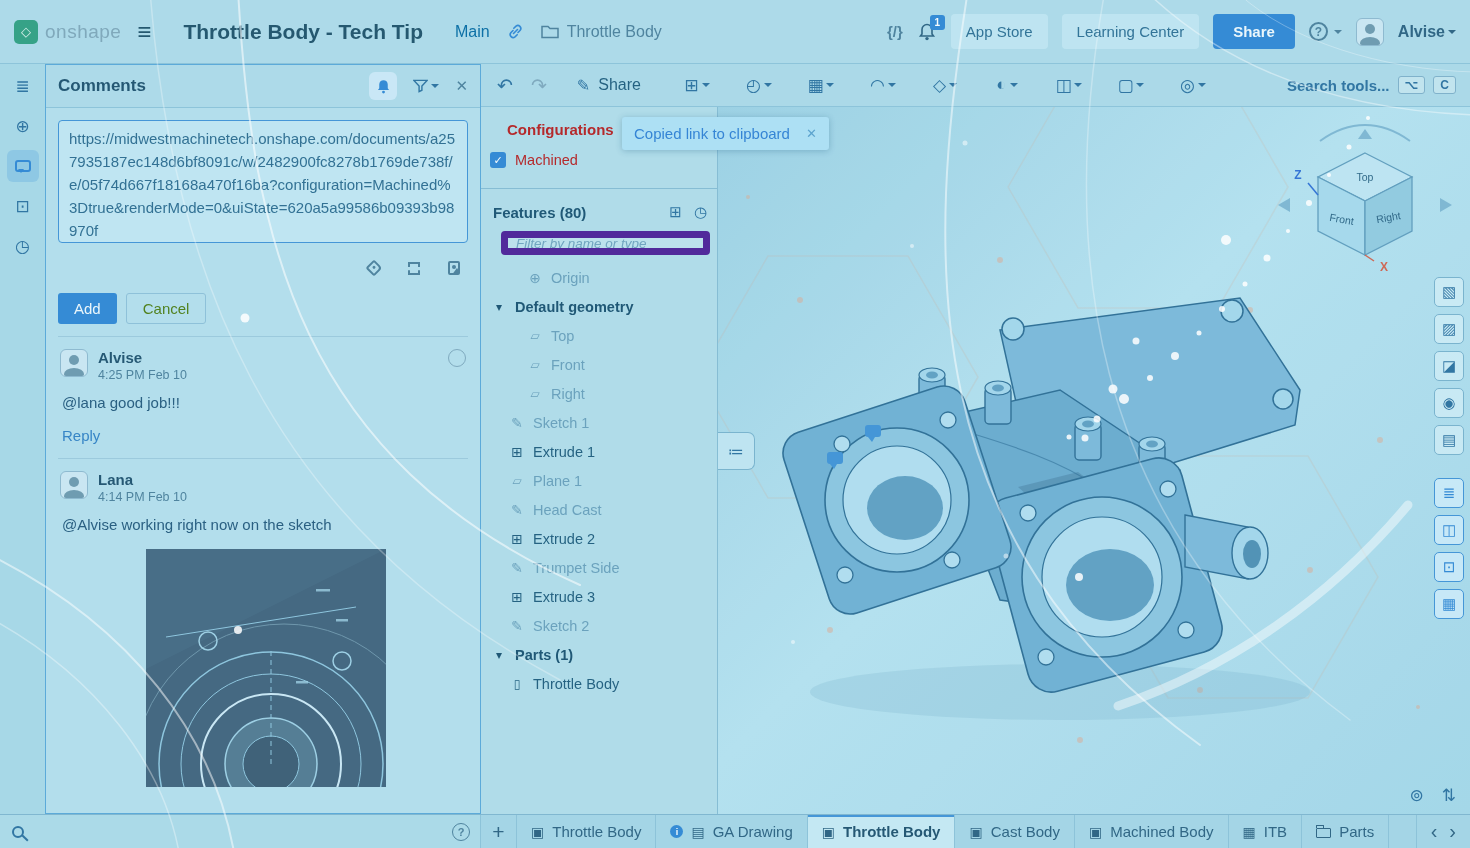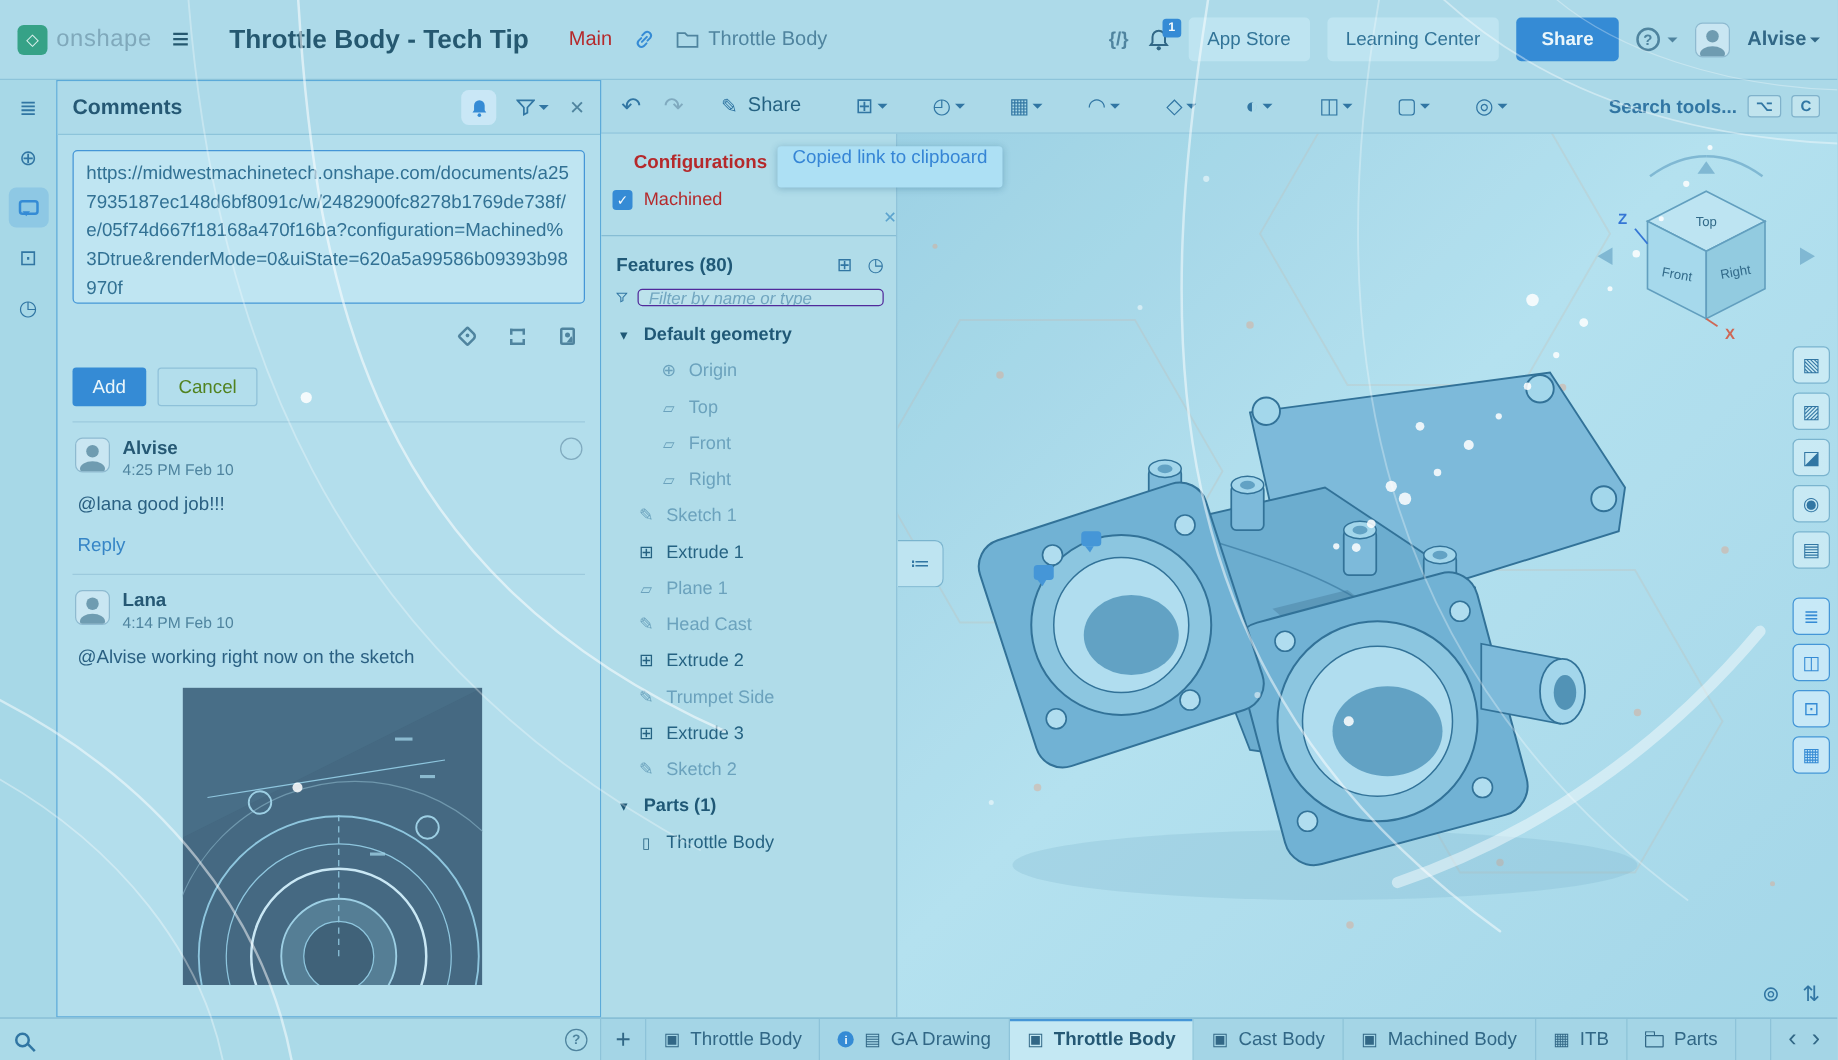--- a/index.html
+++ b/index.html
@@ -10,21 +10,21 @@
   
   .topbar{position:absolute;left:0;top:0;width:1470px;height:64px;background:#b0dcea;
     border-bottom:1px solid #8ec4da;display:flex;align-items:center;padding:0 14px;}
   .tb-left{display:flex;align-items:center;gap:16px;}
   .logo{display:flex;align-items:center;gap:7px;cursor:pointer;}
   .logo-mark{width:24px;height:24px;border-radius:5px;background:#2f9f7f;color:#e8f7f2;
     display:flex;align-items:center;justify-content:center;font-size:13px;font-weight:700;}
   .logo-text{font-size:19px;color:#7fa6b8;letter-spacing:.5px;}
   .hamburger{font-size:24px;color:#1d4f66;cursor:pointer;line-height:1;}
   .doc-title{font-size:21px;font-weight:700;color:#1d4f66;margin:16px;white-space:nowrap;}
-  .branch{font-size:16px;color:#b91c1c;cursor:pointer;text-align:right;}
+  .branch{font-size:16px;color:#0369a1;cursor:pointer;text-align:right;}
   .crumb{display:flex;align-items:center;gap:8px;font-size:16px;color:#4a7e99;cursor:pointer;}
   .tb-right{margin-left:auto;display:flex;align-items:center;gap:14px;}
   .fs-ic{font-size:15px;font-weight:700;color:#4a7e99;cursor:pointer;}
   .bell-wrap{position:relative;cursor:pointer;display:flex;}
   .badge{position:absolute;top:-7px;right:-8px;min-width:15px;height:15px;background:#2e86d4;color:#fff;
     font-size:10px;font-weight:700;border-radius:3px;display:flex;align-items:center;justify-content:center;padding:0 3px;}
   .flat-btn{border:none;background:#c3e7f2;color:#2b6d92;font-size:15px;padding:9px 15px;border-radius:4px;
     cursor:pointer;font-family:inherit;white-space:nowrap;}
   .share-btn{border:none;background:#2e86d4;color:#f2fafd;font-size:15px;padding:9px 20px;border-radius:4px;
     cursor:pointer;font-family:inherit;font-weight:600;}
@@ -106,21 +106,21 @@
   .cfg-row{display:flex;align-items:center;gap:9px;padding-left:9px;height:24px;cursor:pointer;}
   .cfg-check{width:16px;height:16px;background:#2e86d4;border-radius:3px;color:#fff;font-size:11px;
     display:flex;align-items:center;justify-content:center;}
   .cfg-label{font-size:14.5px;color:#b91c1c;}
   .sec-div{height:1px;background:#86bcd3;margin:16px 0 0 0;}
   .feat-head{display:flex;align-items:center;padding:14px 10px 6px 12px;}
   .feat-title{font-size:15px;font-weight:700;color:#17506e;}
   .feat-head-icons{margin-left:auto;display:flex;gap:12px;color:#2a6f9e;}
   .fh-ic{font-size:15px;cursor:pointer;}
   .filter-row{display:flex;align-items:center;gap:8px;padding:4px 10px 8px 12px;}
-  .filter-input{flex:1;height:14px;border:1px solid #4c1d95;border-radius:4px;background:rgba(255,255,255,.18);
+  .filter-input{flex:1;height:24px;border:7px solid #4c1d95;border-radius:4px;background:rgba(255,255,255,.18);
     font-size:13.5px;font-style:italic;color:#2b6a8e;padding:0 8px;outline:none;font-family:inherit;}
   .filter-input::placeholder{color:#6fa3bd;}
   .tree-row{display:flex;align-items:center;height:29px;padding-left:calc(8px + var(--ind,0) * 18px);
     color:#1d5a7a;font-size:14.5px;cursor:pointer;}
   .tree-row.muted{color:#699fba;}
   .tree-row.t-group{font-weight:700;color:#174f6d;}
   .tree-ic{width:20px;display:inline-flex;justify-content:center;margin-right:6px;}
   .t-group .tree-ic::before{content:"▾";font-size:12px;}
   .t-origin .tree-ic::before{content:"⊕";font-size:14px;}
   .t-plane .tree-ic::before{content:"▱";font-size:12px;}
@@ -138,22 +138,22 @@
     color:#2a6f9e;font-size:15px;display:flex;align-items:center;justify-content:center;cursor:pointer;}
   .vtool.accent{border-color:#3f92d6;color:#2e86d4;background:rgba(214,240,252,.78);}
   .vtool.gap{margin-top:16px;}
   .vcorner{position:absolute;right:14px;bottom:8px;display:flex;gap:18px;color:#2a6f9e;font-size:17px;}
   .vcorner span{cursor:pointer;}
   .splitter{position:absolute;left:0;top:325px;width:37px;height:38px;background:#c3e7f2;border:1px solid #79b2cd;
     border-left:none;border-radius:0 7px 7px 0;display:flex;align-items:center;justify-content:center;
     color:#2a6f9e;font-size:16px;cursor:pointer;}
 
   
-  .toast{position:absolute;left:622px;top:117px;height:33px;display:flex;align-items:center;gap:32px;
-    background:#b0e2f6;border-radius:3px;padding:0 12px;box-shadow:0 1px 6px rgba(20,80,120,.30);z-index:6;flex-direction:column;}
+  .toast{position:absolute;left:622px;top:117px;height:33px;display:flex;align-items:center;gap:16px;
+    background:#b0e2f6;border-radius:3px;padding:0 12px;box-shadow:0 1px 6px rgba(20,80,120,.30);z-index:6;}
   .toast-text{font-size:15px;color:#2e7fd4;}
   .toast-close{font-size:13px;color:#58a0cc;cursor:pointer;}
 
   
   .tabbar{position:absolute;left:0;top:814px;width:1470px;height:34px;background:#a6d6e6;
     border-top:1px solid #7fb6cf;display:flex;align-items:stretch;}
   .tab-left{width:481px;flex:0 0 481px;display:flex;align-items:center;justify-content:space-between;
     padding:0 10px 0 12px;border-right:1px solid #8ec3d8;background:#aedce9;}
   .lens{width:12px;height:12px;border:2px solid #2a6f9e;border-radius:50%;position:relative;cursor:pointer;}
   .lens::after{content:"";position:absolute;width:2px;height:8px;background:#2a6f9e;right:-4px;bottom:-6px;transform:rotate(-45deg);}
@@ -417,28 +417,28 @@
       </span>
     </div>
     <div class="filter-row" data-name="feature-filter-row">
       <svg data-name="filter-funnel-icon" width="15" height="14" viewBox="0 0 16 14" style="cursor:pointer;">
           <path d="M1 1h14l-5.5 6v4.5l-3 1.5V7z" fill="none" stroke="#2a6f9e" stroke-width="1.5"></path>
         </svg>
       <input class="filter-input" data-name="feature-filter-input" placeholder="Filter by name or type" style="">
     </div>
     <div data-name="feature-tree">
 
+        <div class="tree-row t-origin muted" data-name="feature-tree-item" style="--ind: 2;">
+          <span class="tree-ic" data-name="tree-item-icon"></span>
+          <span class="tree-label" data-name="tree-item-label">Origin</span>
+        </div>
+
         <div class="tree-row t-group" data-name="feature-tree-item" style="--ind: 0;">
           <span class="tree-ic" data-name="tree-item-icon"></span>
           <span class="tree-label" data-name="tree-item-label">Default geometry</span>
-        </div>
-
-        <div class="tree-row t-origin muted" data-name="feature-tree-item" style="--ind: 2;">
-          <span class="tree-ic" data-name="tree-item-icon"></span>
-          <span class="tree-label" data-name="tree-item-label">Origin</span>
         </div>
 
         <div class="tree-row t-plane muted" data-name="feature-tree-item" style="--ind: 2;">
           <span class="tree-ic" data-name="tree-item-icon"></span>
           <span class="tree-label" data-name="tree-item-label">Top</span>
         </div>
 
         <div class="tree-row t-plane muted" data-name="feature-tree-item" style="--ind: 2;">
           <span class="tree-ic" data-name="tree-item-icon"></span>
           <span class="tree-label" data-name="tree-item-label">Front</span>

